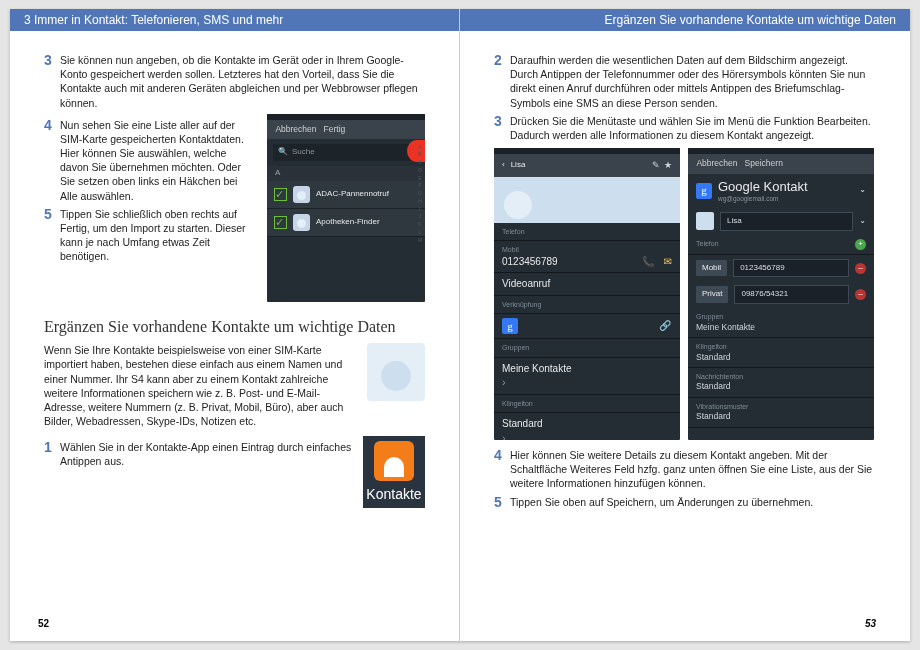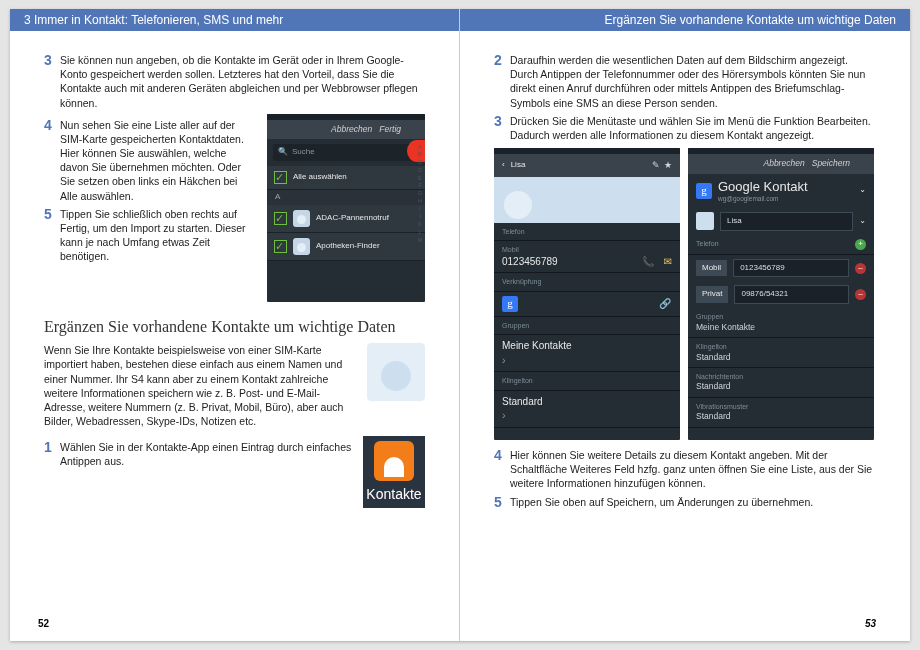--- a/index.html
+++ b/index.html
@@ -84,25 +84,24 @@
   
   .phone {
     background: #242c34;
     color: #e8e8e8;
     font-size: 8px;
     border-radius: 1px;
     overflow: hidden;
   }
   .statusbar { height: 6px; background: #1a2128; }
   .topbar {
-    display:flex; justify-content: space-between;
-    padding: 4px 24px;
+    display:flex; justify-content: flex-start;
+    padding: 4px 6px;
     background: #3a434c;
     font-size: 8.5px;
-    font-style: italic;
   }
   .topbar span { color:#d0d0d0; }
   .searchbox {
     margin: 5px 6px;
     background: #1c2329;
     border-radius: 2px;
     display:flex; align-items:center;
     padding: 3px 5px;
     font-size: 8px;
     color: #8a949d;
@@ -247,24 +246,20 @@
         <div class="phone" style="width:158px;height:188px;position:relative;flex-shrink:0;">
           <div class="statusbar"></div>
           <div class="topbar">
             <span>&nbsp;</span>
             <span><span>Abbrechen</span>&nbsp;&nbsp;&nbsp;<span>Fertig</span></span>
           </div>
           <div class="searchbox">
             <span class="mag">🔍</span>
             <span>Suche</span>
             <div class="redblob"></div>
-          </div>
-          <div class="listrow">
-            <div class="chk on"></div>
-            <span>Alle auswählen</span>
           </div>
           <div class="section-letter">A</div>
           <div class="listrow">
             <div class="chk on"></div>
             <div class="avatar"></div>
             <span>ADAC-Pannennotruf</span>
           </div>
           <div class="listrow">
             <div class="chk on"></div>
             <div class="avatar"></div>
@@ -351,20 +346,25 @@
             <div class="cvlabel">Mobil</div>
             <div class="cvval">
               <span>0123456789</span>
               <span>
                 <span style="color:#4fb54f">📞</span>&nbsp;&nbsp;
                 <span style="color:#f2c54a">✉</span>
               </span>
             </div>
           </div>
           <div class="cvrow">
+            <div class="cvval">
+                <span>Videoanruf</span>
+              </div>
+          </div>
+          <div class="cvrow">
               <div class="cvlabel">Verknüpfung</div>
             </div>
           <div class="cvrow">
             <div class="cvval">
               <span class="gbox">g</span>
               <span style="color:#cfd6dc">🔗</span>
             </div>
           </div>
           <div class="cvrow">
               <div class="cvlabel">Gruppen</div>

